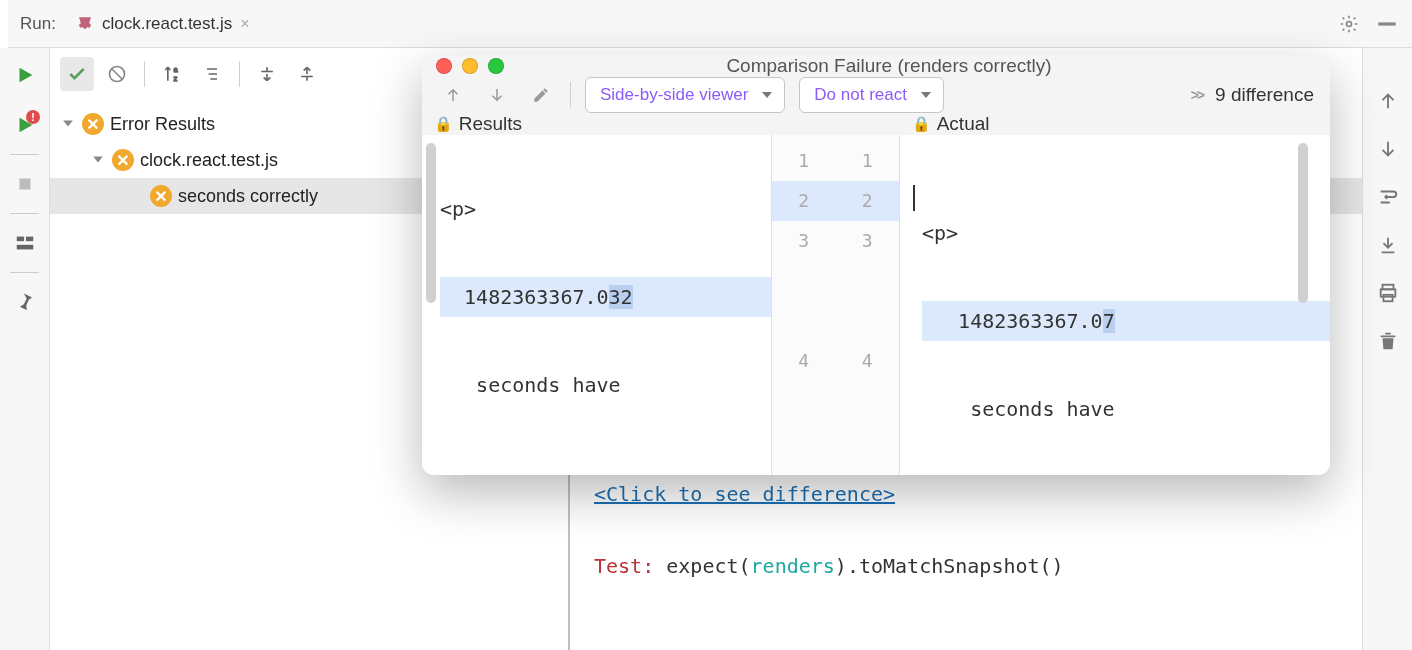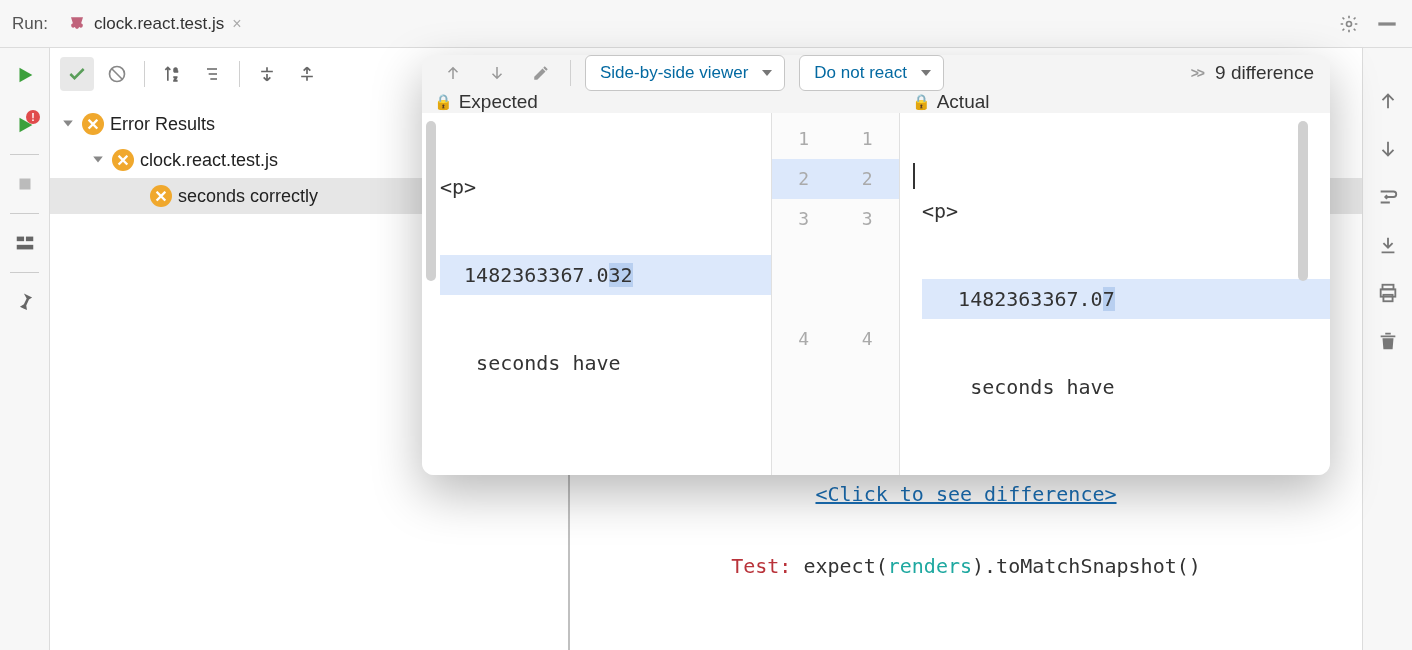--- a/index.html
+++ b/index.html
@@ -13,20 +13,21 @@
   color: #333;
 }
 .top-bar {
   height: 48px;
   border-bottom: 1px solid #dcdcdc;
   display: flex;
   align-items: center;
   padding: 0 12px;
   gap: 12px;
   background: #f7f7f7;
+  margin-left: 8px;
 }
 .run-label { font-size: 17px; color: #555; }
 .tab {
   display: flex;
   align-items: center;
   gap: 8px;
   padding: 4px 8px;
   position: relative;
 }
 .tab .jest-icon { width: 18px; height: 18px; }
@@ -115,21 +116,20 @@
 .console-gutter {
   width: 520px;
   border-right: 2px solid #c0c0c0;
 }
 .console-text {
   flex: 1;
   padding: 16px 24px;
   font-family: ui-monospace, Menlo, Consolas, monospace;
   font-size: 20px;
   line-height: 1.8;
-  text-align: center;
 }
 .console-text .link { color: #1a6fb5; text-decoration: underline; cursor: pointer; }
 .console-text .err { color: #b9333a; }
 .console-text .rec { color: #1ea8a0; }
 
 
 .modal {
   position: absolute;
   left: 422px;
   top: 55px;
@@ -167,21 +167,21 @@
 .modal-toolbar .mbtn svg { width: 18px; height: 18px; }
 .modal-toolbar .msel {
   height: 36px;
   border: 1px solid #c6c6c6;
   border-radius: 6px;
   background: #fff;
   padding: 0 36px 0 14px;
   display: flex;
   align-items: center;
   font-size: 17px;
-  color: #0369a1;
+  color: #8b5cf6;
   position: relative;
 }
 .modal-toolbar .msel::after {
   content: "";
   position: absolute;
   right: 12px; top: 50%;
   width: 0; height: 0;
   border-left: 5px solid transparent;
   border-right: 5px solid transparent;
   border-top: 6px solid #777;
@@ -430,20 +430,28 @@
       </div>
     <div class="rail-item">
         <svg viewBox="0 0 24 24" fill="currentColor">
           <path d="M4 6h16v2H4zM6 9h12l-1 12H7zM9 3h6v2H9z"></path>
         </svg>
       </div>
   </div>
 </div>
 
 <div class="modal">
+  <div class="titlebar">
+    <div class="traffic">
+      <div class="dot red"></div>
+      <div class="dot yellow"></div>
+      <div class="dot green"></div>
+    </div>
+    <div class="modal-title">Comparison Failure (renders correctly)</div>
+  </div>
 
   <div class="modal-toolbar">
     <div class="mbtn">
         <svg viewBox="0 0 24 24" fill="none" stroke="currentColor" stroke-width="2">
           <path d="M12 20V5M6 11l6-6 6 6"></path>
         </svg>
       </div>
     <div class="mbtn">
         <svg viewBox="0 0 24 24" fill="none" stroke="currentColor" stroke-width="2">
           <path d="M12 4v15M6 13l6 6 6-6"></path>
@@ -463,21 +471,21 @@
       </div>
     <div class="right">
       <span class="more-chevron">&gt;&gt;</span>
       <span class="diff-count">9 difference</span>
     </div>
   </div>
 
   <div class="headers">
     <div class="col-label col-left">
         <span class="lock">🔒</span>
-        <span>Expected</span>
+        <span>Results</span>
       </div>
     <div class="col-mid"></div>
     <div class="col-label col-right">
         <span class="lock">🔒</span>
         <span>Actual</span>
       </div>
   </div>
 
   <div class="diff-body">
     <div class="scrollbar-l"></div>

